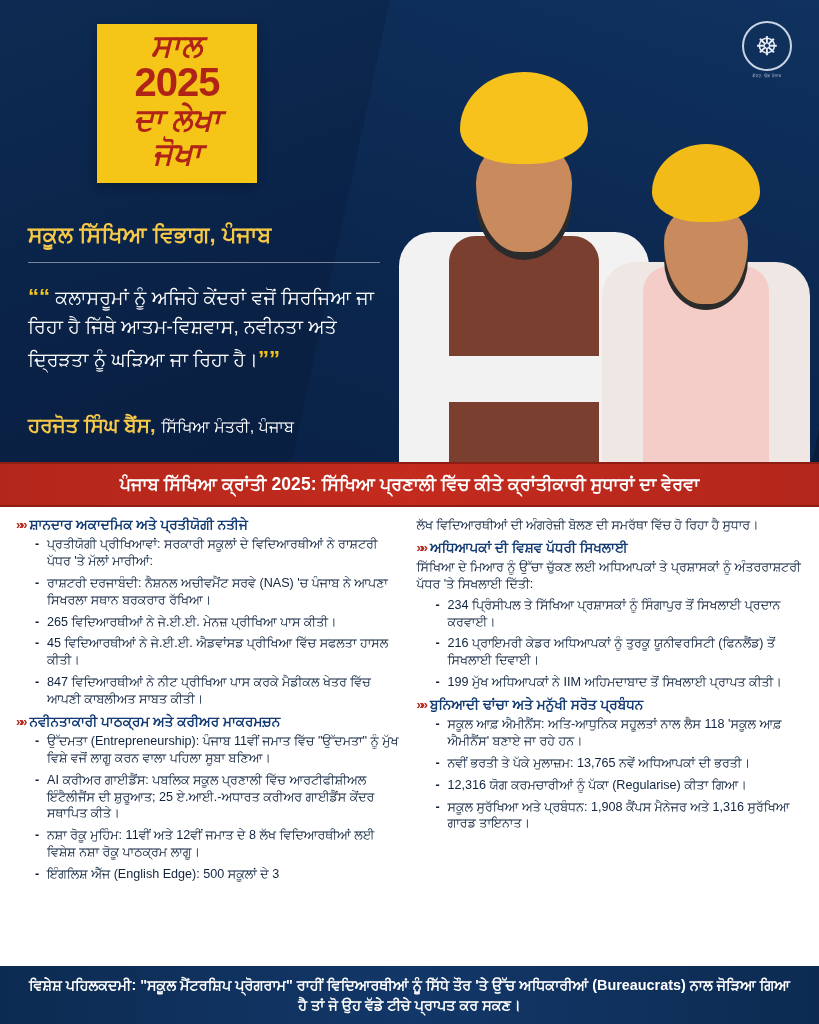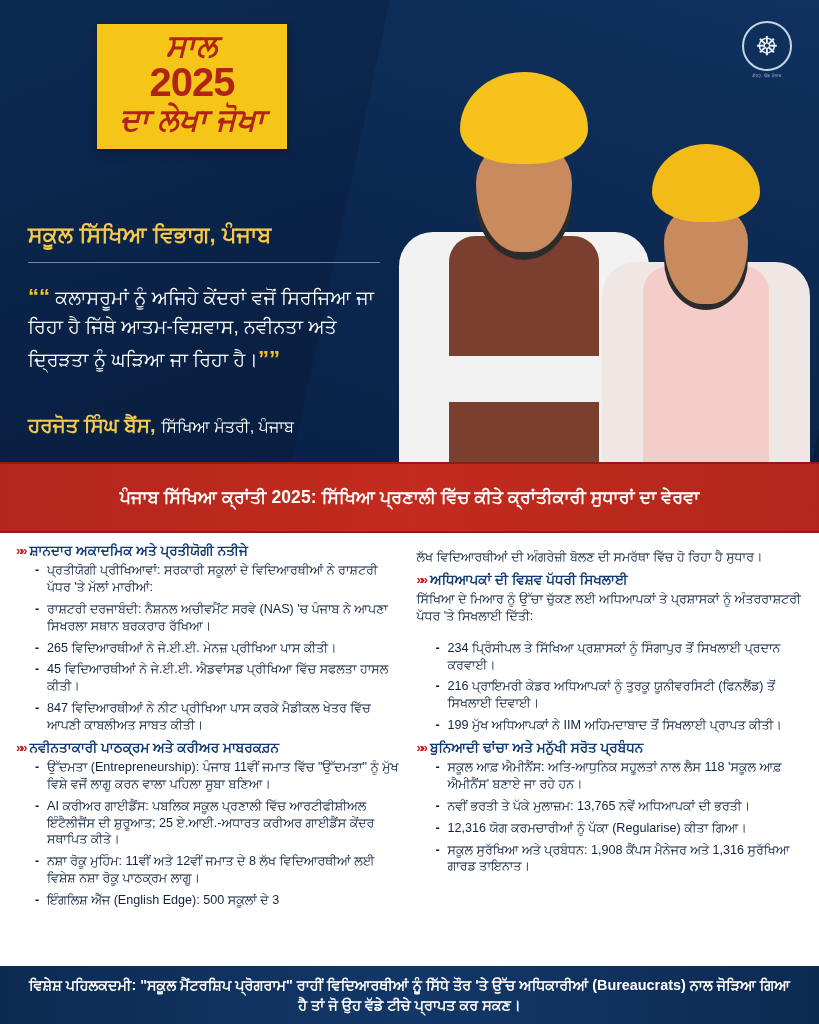--- a/index.html
+++ b/index.html
@@ -50,21 +50,21 @@
     font-size: 26px; color: #e8eef7; line-height: 1;
   }
   .emblem .cap {
     font-size: 4px; color: #cfd9e8; letter-spacing: .3px; margin-top: 2px;
     text-align: center;
   }
 
   .year-card {
     position: absolute;
     left: 97px; top: 24px;
-    width: 190px;
+    width: 160px;
     background: #f5c518;
     padding: 6px 10px 12px 10px;
     text-align: center;
     z-index: 5;
     box-shadow: 0 3px 10px rgba(0,0,0,.3);
   }
   .year-card .saal {
     font-size: 31px; font-weight: 900; color: #b02418;
     font-style: italic; line-height: 1.05; letter-spacing: 1px;
   }
@@ -149,21 +149,21 @@
     position: absolute; left: 50%; transform: translateX(-50%); bottom: 60px;
     width: 238px; height: 46px; background: #f2f2f2; border-radius: 22px;
   }
 
   
   .banner {
     flex: 0 0 auto;
     background: linear-gradient(90deg,#b3261b 0%, #c32b1e 50%, #b3261b 100%);
     color: #ffffff;
     text-align: center;
-    padding: 23px 6px;
+    padding: 10px 6px;
     font-size: 17.5px;
     font-weight: 800;
     letter-spacing: .1px;
     border-top: 2px solid #8e1d14;
     border-bottom: 2px solid #8e1d14;
   }
 
   
   .content {
     flex: 1 1 auto;
@@ -191,24 +191,25 @@
     padding-left: 13px;
     margin-bottom: 5px;
   }
   .items li::before {
     content: "-";
     position: absolute; left: 1px; top: 0;
     color: #10243f; font-weight: 700;
   }
   .cont-line {
     font-size: 12.6px; line-height: 1.34; color: #10243f;
-    margin: 6px 0 6px 0;
+    margin: 0 0 6px 0;
+    font-family: Liberation Serif, serif;
   }
   .sec-note {
-    font-size: 12.6px; line-height: 1.34; color: #10243f; margin-bottom: 15px;
+    font-size: 12.6px; line-height: 1.34; color: #10243f; margin-bottom: 4px;
   }
 
   
   .footer {
     flex: 0 0 auto;
     background: linear-gradient(90deg,#0d2b52 0%, #123768 50%, #0d2b52 100%);
     color: #ffffff;
     text-align: center;
     padding: 9px 28px;
     font-size: 14.4px;
@@ -282,21 +283,21 @@
           <li>ਰਾਸ਼ਟਰੀ ਦਰਜਾਬੰਦੀ: ਨੈਸ਼ਨਲ ਅਚੀਵਮੈਂਟ ਸਰਵੇ (NAS) 'ਚ ਪੰਜਾਬ ਨੇ ਆਪਣਾ ਸਿਖਰਲਾ ਸਥਾਨ ਬਰਕਰਾਰ ਰੱਖਿਆ।</li>
           <li>265 ਵਿਦਿਆਰਥੀਆਂ ਨੇ ਜੇ.ਈ.ਈ. ਮੇਨਜ਼ ਪ੍ਰੀਖਿਆ ਪਾਸ ਕੀਤੀ।</li>
           <li>45 ਵਿਦਿਆਰਥੀਆਂ ਨੇ ਜੇ.ਈ.ਈ. ਐਡਵਾਂਸਡ ਪ੍ਰੀਖਿਆ ਵਿੱਚ ਸਫਲਤਾ ਹਾਸਲ ਕੀਤੀ।</li>
           <li>847 ਵਿਦਿਆਰਥੀਆਂ ਨੇ ਨੀਟ ਪ੍ਰੀਖਿਆ ਪਾਸ ਕਰਕੇ ਮੈਡੀਕਲ ਖੇਤਰ ਵਿੱਚ ਆਪਣੀ ਕਾਬਲੀਅਤ ਸਾਬਤ ਕੀਤੀ।</li>
         </ul>
       </div>
 
       <div class="sec">
         <div class="sec-head">
           <span class="chev">»»</span>
-          <span>ਨਵੀਨਤਾਕਾਰੀ ਪਾਠਕ੍ਰਮ ਅਤੇ ਕਰੀਅਰ ਮਾਬਰਕਰ਼ਨ</span>
+          <span>ਨਵੀਨਤਾਕਾਰੀ ਪਾਠਕ੍ਰਮ ਅਤੇ ਕਰੀਅਰ ਮਾਕਰਮਚ਼ਨ</span>
         </div>
         <ul class="items">
           <li>ਉੱਦਮਤਾ (Entrepreneurship): ਪੰਜਾਬ 11ਵੀਂ ਜਮਾਤ ਵਿੱਚ "ਉੱਦਮਤਾ" ਨੂੰ ਮੁੱਖ ਵਿਸ਼ੇ ਵਜੋਂ ਲਾਗੂ ਕਰਨ ਵਾਲਾ ਪਹਿਲਾ ਸੂਬਾ ਬਣਿਆ।</li>
           <li>AI ਕਰੀਅਰ ਗਾਈਡੈਂਸ: ਪਬਲਿਕ ਸਕੂਲ ਪ੍ਰਣਾਲੀ ਵਿੱਚ ਆਰਟੀਫੀਸ਼ੀਅਲ ਇੰਟੈਲੀਜੈਂਸ ਦੀ ਸ਼ੁਰੂਆਤ; 25 ਏ.ਆਈ.-ਅਧਾਰਤ ਕਰੀਅਰ ਗਾਈਡੈਂਸ ਕੇਂਦਰ ਸਥਾਪਿਤ ਕੀਤੇ।</li>
           <li>ਨਸ਼ਾ ਰੋਕੂ ਮੁਹਿੰਮ: 11ਵੀਂ ਅਤੇ 12ਵੀਂ ਜਮਾਤ ਦੇ 8 ਲੱਖ ਵਿਦਿਆਰਥੀਆਂ ਲਈ ਵਿਸ਼ੇਸ਼ ਨਸ਼ਾ ਰੋਕੂ ਪਾਠਕ੍ਰਮ ਲਾਗੂ।</li>
           <li>ਇੰਗਲਿਸ਼ ਐੱਜ (English Edge): 500 ਸਕੂਲਾਂ ਦੇ 3</li>
         </ul>
       </div>
 
     </div>

